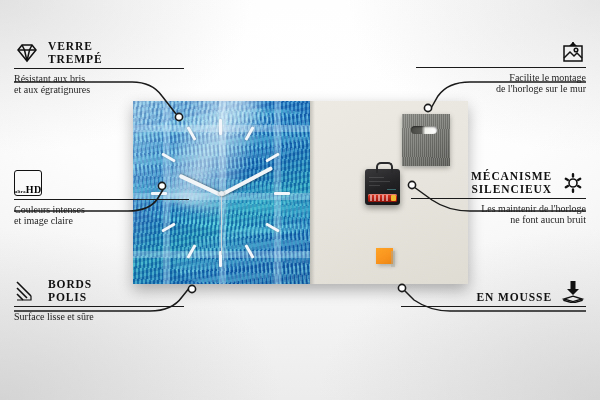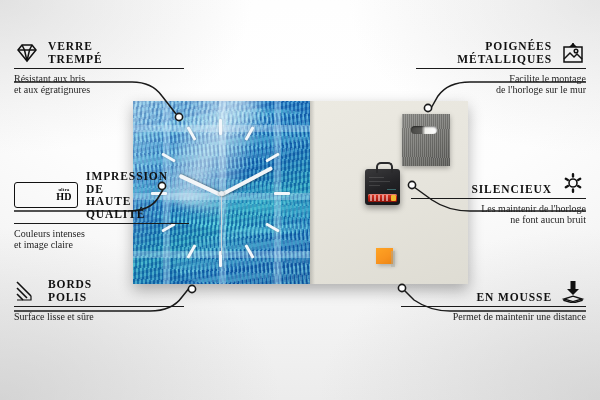--- a/index.html
+++ b/index.html
@@ -214,27 +214,23 @@
     <div class="rule"></div>
     <div class="co-sub">
       <span>Résistant aux bris</span><br>
       <span>et aux égratignures</span>
     </div>
   </div>
 
   <div class="callout left" style="left:14px;top:170px;width:175px;">
     <div class="co-head">
       <span class="ic" style="border:1.5px solid #111;border-radius:3px;width:26px;height:24px;
-                   display:flex;flex-direction:column;align-items:center;justify-content:center;line-height:1;padding-left:36px;">
+                   display:flex;flex-direction:row;align-items:flex-end;justify-content:center;line-height:1;">
         <span style="font-size:4.6px;font-weight:bold;letter-spacing:.3px;">ultra</span>
         <span style="font-size:10px;font-weight:bold;letter-spacing:.3px;">HD</span>
-      </span>
-      <span class="co-title">
-        <span>IMPRESSION DE</span><br>
-        <span>HAUTE QUALITÉ</span>
       </span>
     </div>
     <div class="rule"></div>
     <div class="co-sub">
       <span>Couleurs intenses</span><br>
       <span>et image claire</span>
     </div>
   </div>
 
   <div class="callout left" style="left:14px;top:278px;width:170px;">
@@ -253,45 +249,41 @@
       </span>
     </div>
     <div class="rule"></div>
     <div class="co-sub">
       <span>Surface lisse et sûre</span>
     </div>
   </div>
 
   <div class="callout right" style="left:416px;top:40px;width:170px;">
     <div class="co-head">
-      <span class="co-title">
-        <span>POIGNÉES</span><br>
-        <span>MÉTALLIQUES</span>
-      </span>
       <span class="ic">
         <svg viewBox="0 0 26 24" width="26" height="24" fill="none" stroke="#111" stroke-width="1.5">
           <path d="M13 2 L9 6 L17 6 Z" fill="#111" stroke="none"></path>
           <path d="M13 2 L13 6"></path>
           <rect x="4" y="6" width="18" height="15"></rect>
           <path d="M4 18 L10 12 L14 16 L17 13 L22 18"></path>
           <circle cx="16" cy="10" r="1.8"></circle>
         </svg>
       </span>
     </div>
     <div class="rule"></div>
     <div class="co-sub">
       <span>Facilite le montage</span><br>
       <span>de l'horloge sur le mur</span>
     </div>
   </div>
 
   <div class="callout right" style="left:411px;top:170px;width:175px;">
     <div class="co-head">
       <span class="co-title">
-        <br>
+        <span>MÉCANISME</span><br>
         <span>SILENCIEUX</span>
       </span>
       <span class="ic">
         <svg viewBox="0 0 26 24" width="26" height="24" fill="none" stroke="#111" stroke-width="1.6">
           <circle cx="13" cy="12" r="4"></circle>
           <path d="M13 3.2 L13 5.6 M13 18.4 L13 20.8 M5.8 7.8 L7.9 9.0 M18.1 15.0 L20.2 16.2
                    M5.8 16.2 L7.9 15.0 M18.1 9.0 L20.2 7.8" stroke-width="2.4" stroke-linecap="round"></path>
         </svg>
       </span>
     </div>
@@ -311,17 +303,17 @@
       <span class="ic">
         <svg viewBox="0 0 26 24" width="26" height="24" fill="none" stroke="#111" stroke-width="1.4">
           <path d="M10.5 2 L15.5 2 L15.5 10 L19 10 L13 16 L7 10 L10.5 10 Z" fill="#111" stroke="none"></path>
           <path d="M13 17.2 L22 20 L13 22.6 L4 20 Z"></path>
           <path d="M4 20 L4 21.4 L13 24 L22 21.4 L22 20"></path>
         </svg>
       </span>
     </div>
     <div class="rule"></div>
     <div class="co-sub">
-      <span>Permet de maintenir une distance</span><br>
+      <br>
     </div>
   </div>
 
 </div>
 
 </body></html>

